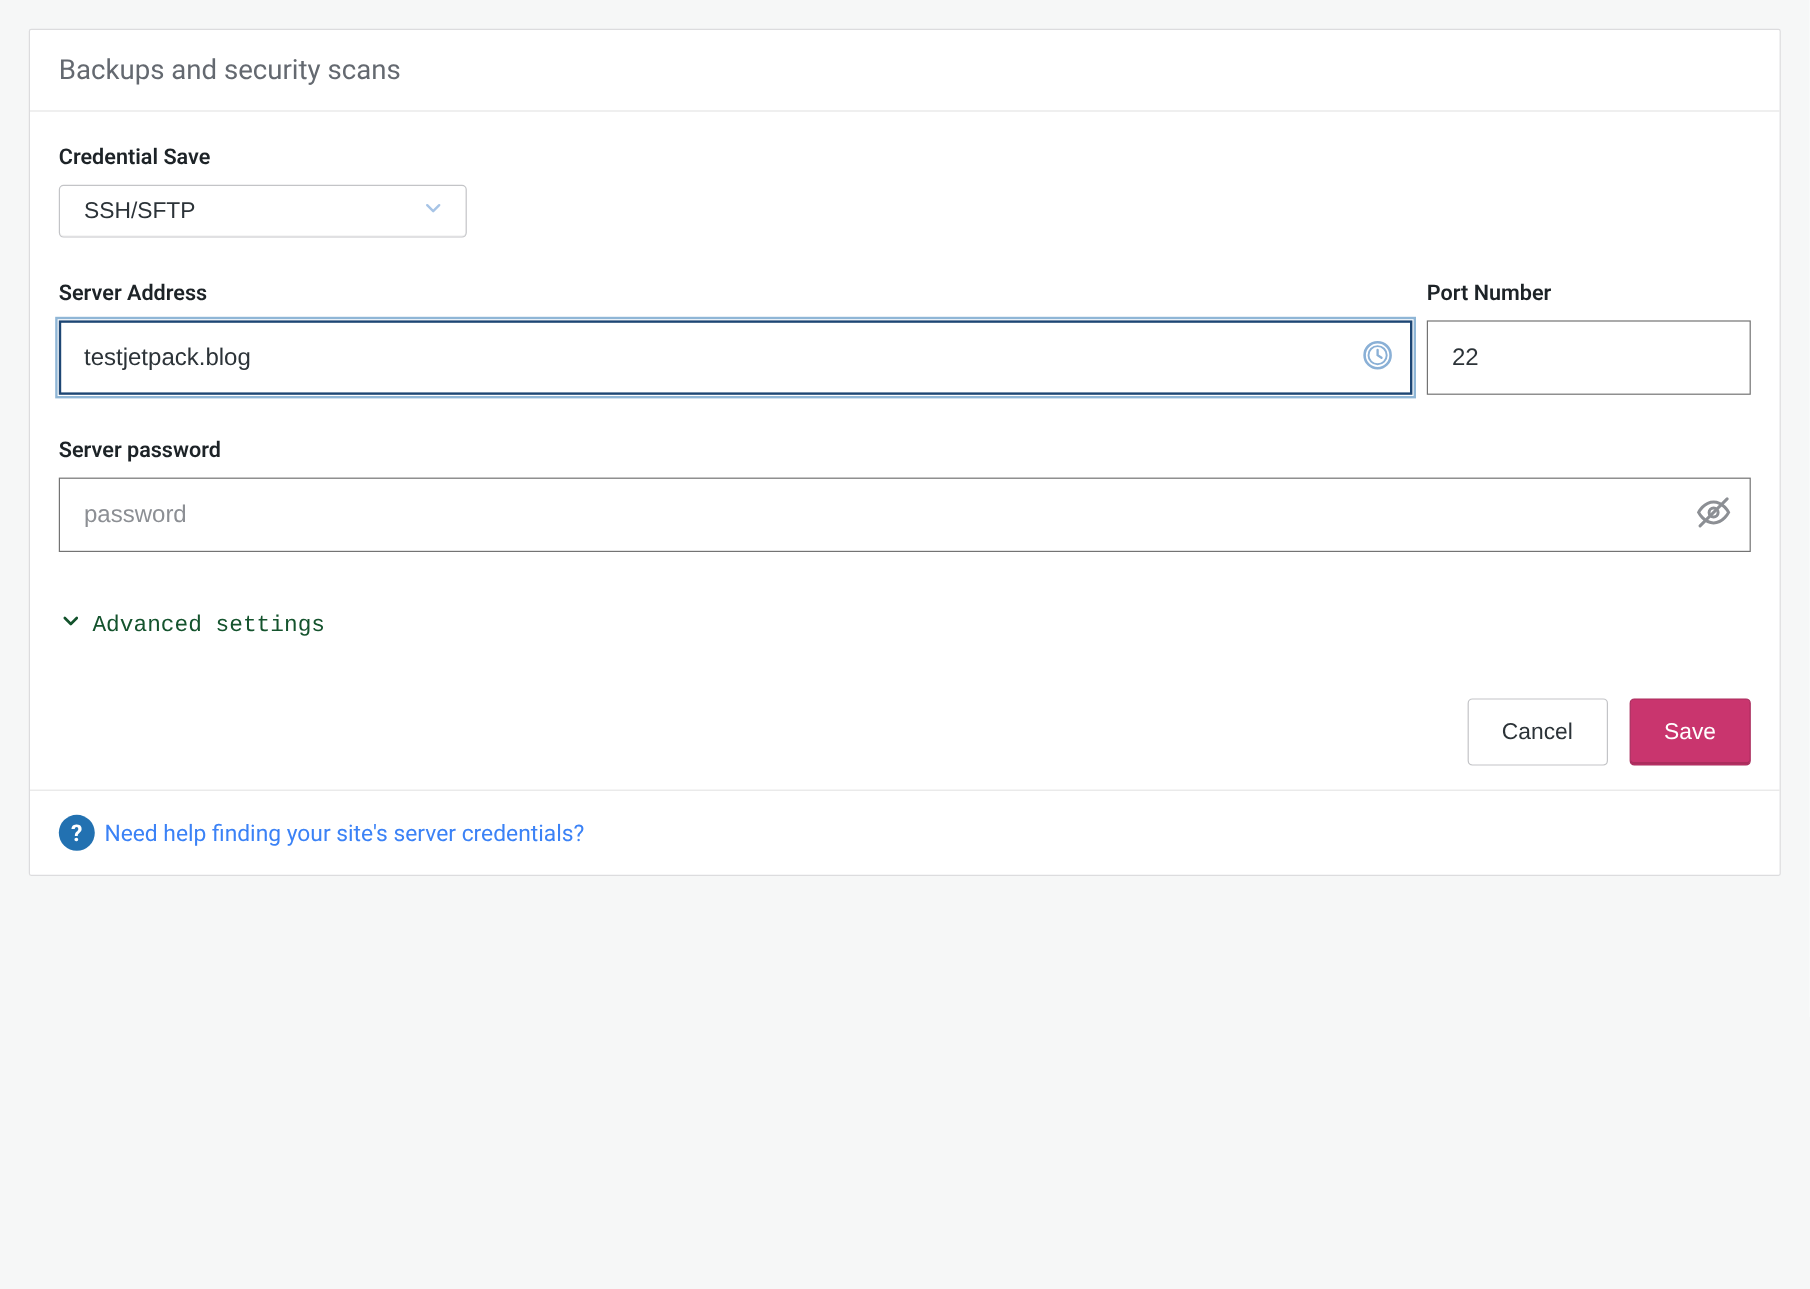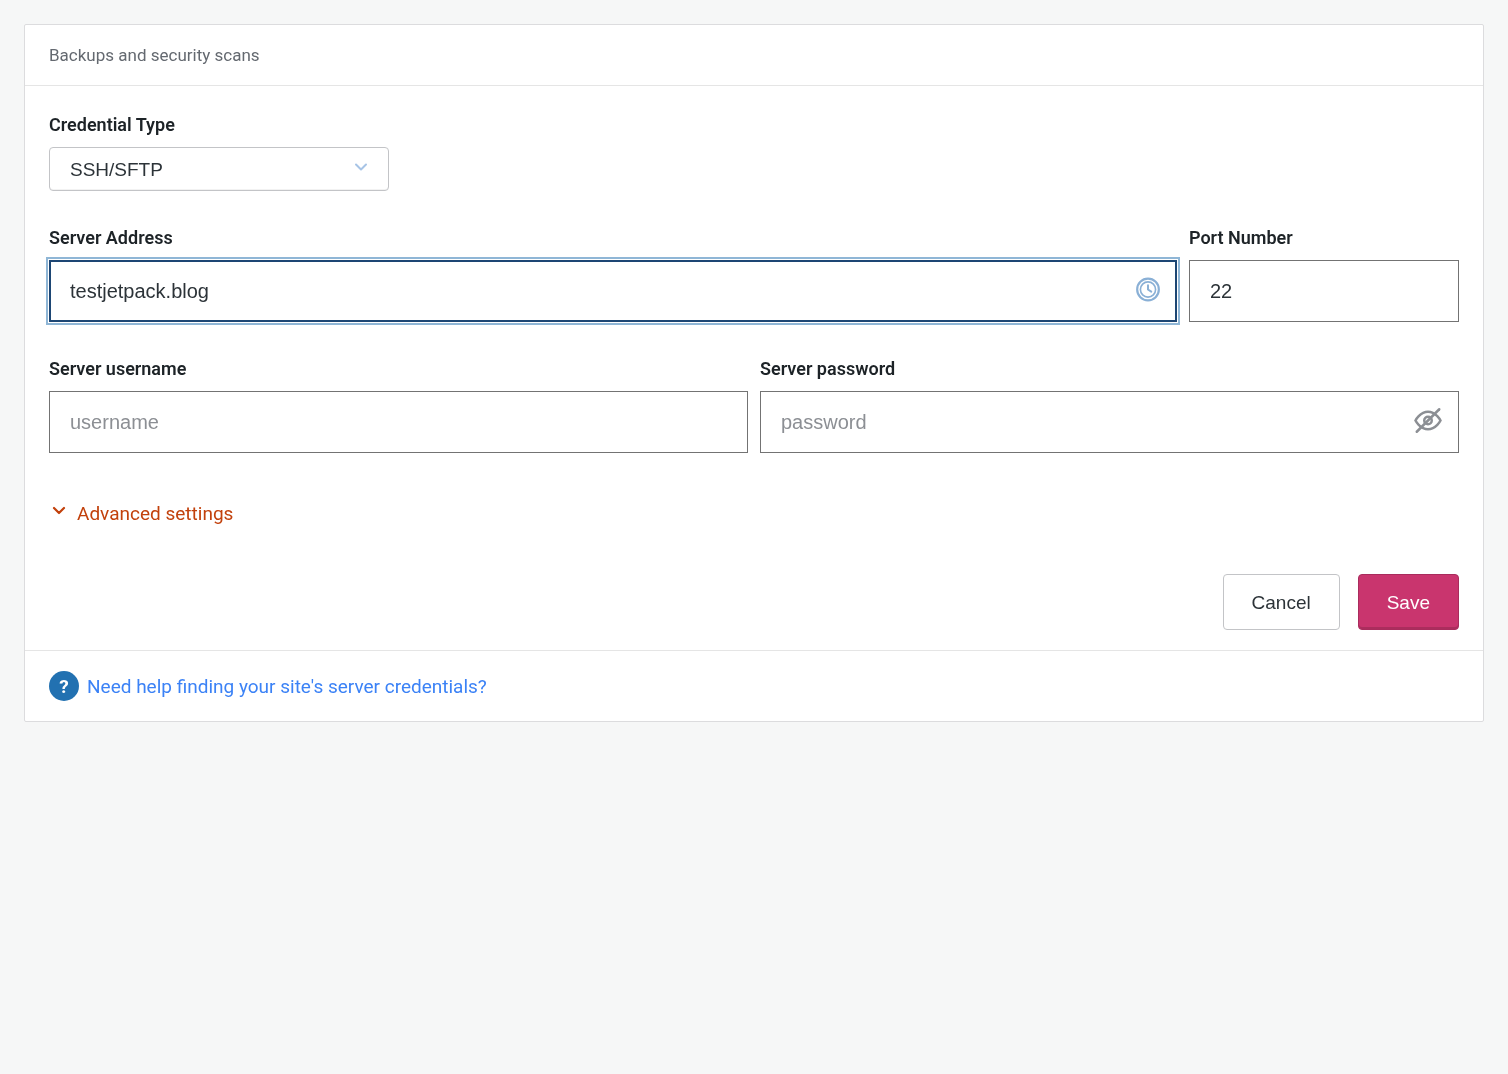--- a/index.html
+++ b/index.html
@@ -13,21 +13,21 @@
   }
   .card {
     background: #fff;
     border: 1px solid #dcdcde;
     border-radius: 2px;
   }
   .card-header {
     padding: 20px 24px;
     border-bottom: 1px solid #e5e5e5;
     color: #646970;
-    font-size: 17px;
+    font-size: 23px;
   }
   .card-body {
     padding: 28px 24px 20px 24px;
   }
   .card-footer {
     padding: 20px 24px;
     border-top: 1px solid #e5e5e5;
     display: flex;
     align-items: center;
     gap: 8px;
@@ -101,23 +101,24 @@
     top: 50%;
     transform: translateY(-50%);
     color: #8c8f94;
     cursor: pointer;
   }
   .advanced {
     margin-top: 48px;
     display: inline-flex;
     align-items: center;
     gap: 8px;
-    color: #c2410c;
+    color: #14532d;
     font-size: 19px;
     cursor: pointer;
+    font-family: Liberation Mono, monospace;
   }
   .actions {
     display: flex;
     justify-content: flex-end;
     gap: 18px;
     margin-top: 48px;
   }
   .btn {
     height: 56px;
     padding: 17px 28px;
@@ -160,21 +161,21 @@
 
 <div class="card">
 
   <div class="card-header">
     <span>Backups and security scans</span>
   </div>
 
   <div class="card-body">
 
     
-    <label class="field-label">Credential Type</label>
+    <label class="field-label">Credential Save</label>
     <div class="select-wrap">
       <select class="select">
         <option>SSH/SFTP</option>
       </select>
       <span class="select-caret">
         <svg width="20" height="20" viewBox="0 0 20 20" fill="none">
             <path d="M5 7l5 5 5-5" stroke="currentColor" stroke-width="2" stroke-linecap="round" stroke-linejoin="round"></path>
           </svg>
       </span>
     </div>
@@ -196,24 +197,20 @@
       </div>
       <div class="col col-port">
         <label class="field-label">Port Number</label>
         <input type="text" class="text-input" value="22" style="">
       </div>
     </div>
 
     
     <div class="row">
       <div class="col">
-        <label class="field-label">Server username</label>
-        <input type="text" class="text-input" placeholder="username" style="">
-      </div>
-      <div class="col">
         <label class="field-label">Server password</label>
         <div class="input-wrap">
           <input type="password" class="text-input" style="padding-right: 24px;" placeholder="password">
           <span class="eye-icon">
             <svg width="30" height="30" viewBox="0 0 24 24" fill="none">
               <path d="M2 12s3.5-7 10-7 10 7 10 7-3.5 7-10 7S2 12 2 12z" stroke="currentColor" stroke-width="2"></path>
               <circle cx="12" cy="12" r="3" stroke="currentColor" stroke-width="2"></circle>
               <path d="M3 21L21 3" stroke="currentColor" stroke-width="2" stroke-linecap="round"></path>
             </svg>
           </span>

